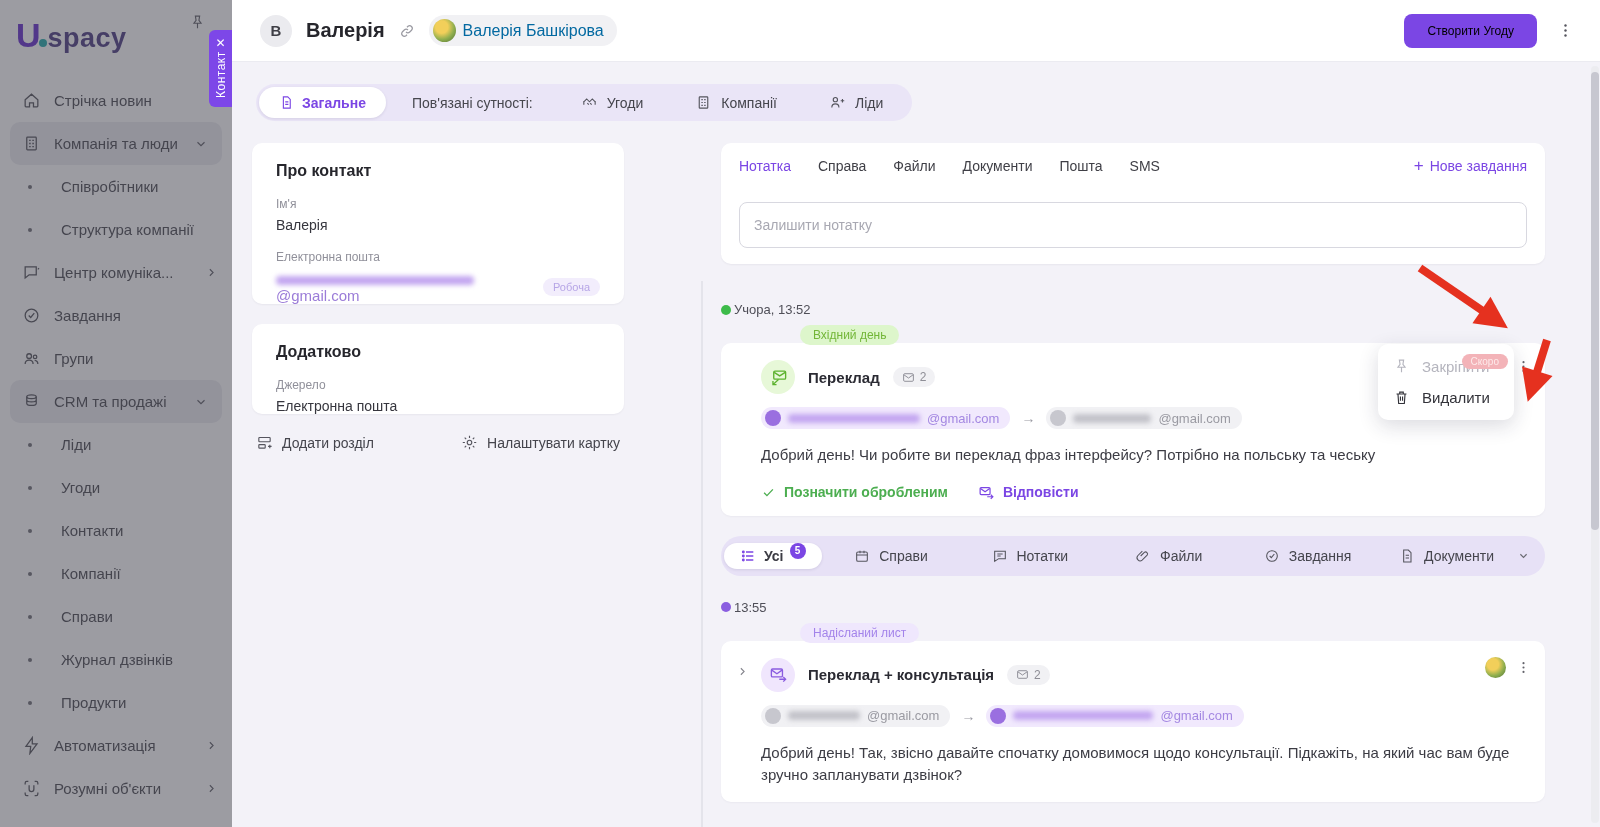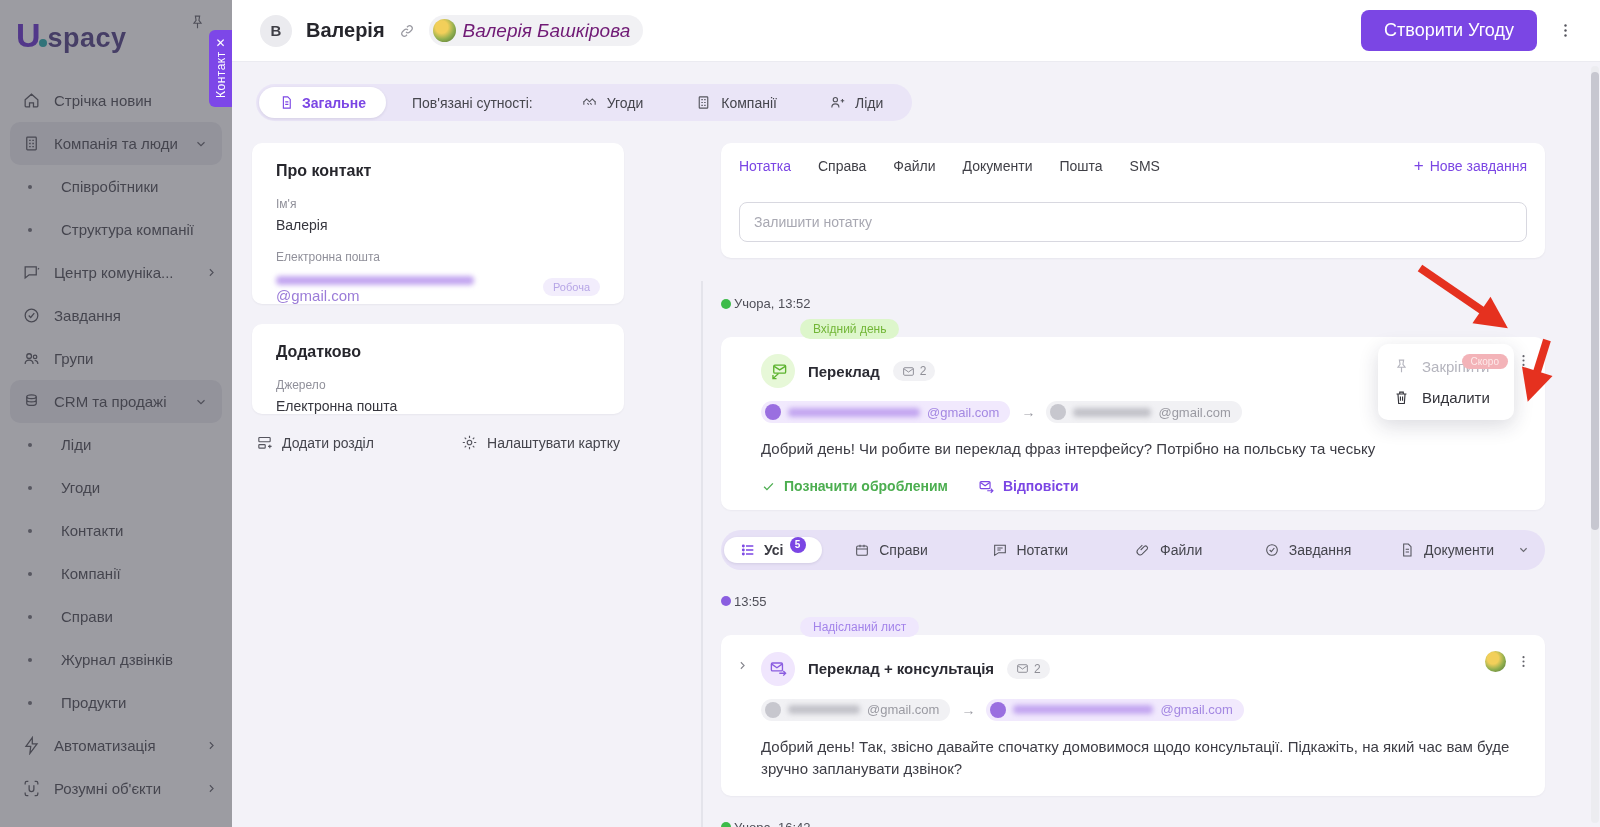--- a/index.html
+++ b/index.html
@@ -30,23 +30,23 @@
 
   
   .main { position:absolute; left:232px; top:0; right:0; bottom:0; background:#f3f2f8; }
   .main-header { height:62px; background:#fff; display:flex; align-items:center; padding:0 26px 0 28px; border-bottom:1px solid #ebebf1; }
   .hdr-avatar { width:32px; height:32px; border-radius:50%; background:#ebebef; color:#3f3f46; display:flex; align-items:center; justify-content:center; font-size:15px; font-weight:600; }
   .hdr-title { font-size:20px; font-weight:600; color:#26262c; margin-left:14px; }
   .hdr-link { color:#9a9aa2; margin-left:14px; }
   .owner-chip { display:flex; align-items:center; gap:7px; background:#f1f1f4; border-radius:16px; padding:4px 13px 4px 4px; margin-left:14px; }
   .photo-av { border-radius:50%; background:radial-gradient(circle at 38% 35%, #f2cf5a 0 30%, #8fae4e 60%, #4c6b33 100%); }
   .owner-chip .photo-av { width:23px; height:23px; }
-  .owner-chip span { font-size:19px; color:#701a75;font-style:italic; }
+  .owner-chip span { font-size:16px; color:#0369a1; }
   .hdr-spacer { flex:1; }
-  .btn-create { background:#7b46e4; color:#ffffff; border:none; border-radius:8px; padding:10px 23px; font-size:18px; font-family:inherit; }
+  .btn-create { background:#7b46e4; color:#000000; border:none; border-radius:8px; padding:10px 23px; font-size:12px; font-family:inherit; }
   .hdr-kebab { margin-left:20px; color:#55555e; }
 
   .content { position:absolute; left:0; right:0; top:62px; bottom:0; overflow:hidden; padding:22px 0 0 20px; }
 
   
   .etabs { display:inline-flex; align-items:center; background:#eae5f7; border-radius:19px; padding:3px; height:37px; margin-left:4px; }
   .etab-active { display:inline-flex; align-items:center; gap:8px; background:#fff; border-radius:16px; padding:0 20px; height:31px; color:#7b46e4; font-size:14px; font-weight:600; box-shadow:0 1px 3px rgba(30,20,70,.10); }
   .etab-label { padding:0 22px 0 26px; font-size:14px; color:#47474e; }
   .etab { display:inline-flex; align-items:center; gap:9px; padding:0 26px; font-size:14px; color:#45454d; }
   .etab .ic { color:#55555e; }
@@ -70,21 +70,21 @@
   .lcol-actions .act { display:inline-flex; align-items:center; gap:9px; font-size:14px; color:#45454d; }
   .lcol-actions .ic { color:#55555e; }
 
   
   .composer { background:#fff; border-radius:10px; padding:15px 18px 16px; box-shadow:0 1px 2px rgba(20,20,40,.05); }
   .comp-tabs { display:flex; align-items:center; gap:27px; margin-bottom:28px; }
   .ctab { font-size:14px; color:#3f3f46; }
   .ctab.on { color:#7b46e4; }
   .newtask { margin-left:auto; display:inline-flex; align-items:center; gap:6px; color:#7b46e4; font-size:14px; }
   .newtask .plus { font-size:17px; line-height:14px; }
-  .note-input { width:100%; height:40px; border:1px solid #d8d8e0; border-radius:8px; padding:0 14px; font-size:14px; font-family:inherit; color:#36363e; background:#fff; }
+  .note-input { width:100%; height:46px; border:1px solid #d8d8e0; border-radius:8px; padding:0 14px; font-size:14px; font-family:inherit; color:#36363e; background:#fff; }
   .note-input::placeholder { color:#a8a8b2; }
 
   
   .rail { position:absolute; left:4px; top:138px; bottom:-30px; width:2px; background:#e4e4eb; }
   .t-head { display:flex; align-items:center; gap:13px; position:relative; z-index:2; }
   .t-head.first { margin-top:38px; }
   .t-head.later { margin-top:24px; }
   .dot { width:10px; height:10px; border-radius:50%; margin-left:-24px; position:relative; left:24px; flex:0 0 auto; }
   .dot.in { background:#3dbb4a; }
   .dot.out { background:#8a5ee0; }

